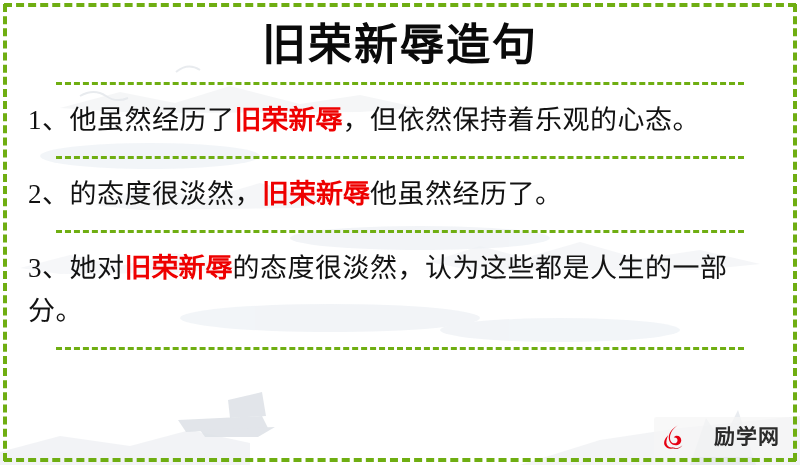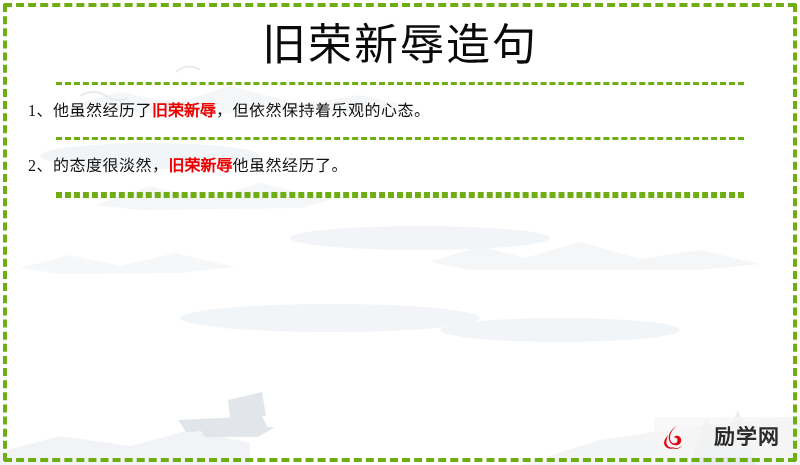--- a/index.html
+++ b/index.html
@@ -56,35 +56,35 @@
     padding: 0 18px;
   }
 
   .title {
     margin: 0;
     padding-top: 22px;
     padding-bottom: 14px;
     text-align: center;
     font-size: 44px;
     line-height: 1.05;
-    font-weight: 400;
+    font-weight: 700;
     color: #0a0a0a;
     letter-spacing: 2px;
     font-family: "DejaVu Serif", "Liberation Serif", serif;
     white-space: nowrap;
   }
 
   .divider {
     height: 0;
     margin: 0 38px;
     border-top: 3px dashed #6FAE12;
   }
 
   .sentence {
-    font-size: 16px;
+    font-size: 27px;
     line-height: 1.62;
     color: #121212;
     margin: 0;
     padding: 13px 20px 13px 10px;
     letter-spacing: 0.5px;
     word-break: break-all;
   }
 
   .kw {
     color: #EE0000;
@@ -174,20 +174,21 @@
     <div class="divider"></div>
 
     <p class="sentence"><span>1、</span><span>他虽然经历了</span><span class="kw">旧荣新辱</span><span>，但依然保持着乐观的心态。</span></p>
 
     <div class="divider"></div>
 
     <p class="sentence"><span>2、</span><span>的态度很淡然，</span><span class="kw">旧荣新辱</span><span>他虽然经历了。</span></p>
 
     <div class="divider"></div>
 
+    <p class="sentence"><span>3、</span><span>她对</span><span class="kw">旧荣新辱</span><span>的态度很淡然，认为这些都是人生的一部分。</span></p>
 
     <div class="divider"></div>
 
   </div>
 
   <div class="watermark">
     <svg class="wm-logo" viewBox="0 0 48 48" aria-hidden="true">
       <path d="M30 4 C20 10 14 17 14 25 c0 7 5 12 11 12 5 0 9-3 9-8 0-4-3-7-7-7 -2 0-4 1-5 3 3-1 6 1 6 4 0 3-2 5-5 5 -4 0-7-4-7-9 0-8 6-16 14-21 Z" fill="#E60012"></path>
       <path d="M13 21 C7 27 5 33 8 38 c3 5 10 6 16 3 -6 1-11-1-13-5 -2-4 0-10 2-15 Z" fill="#E60012"></path>
       <path d="M18 40 c6 3 13 2 18-3 -4 6-13 8-18 3 Z" fill="#C1000F"></path>

